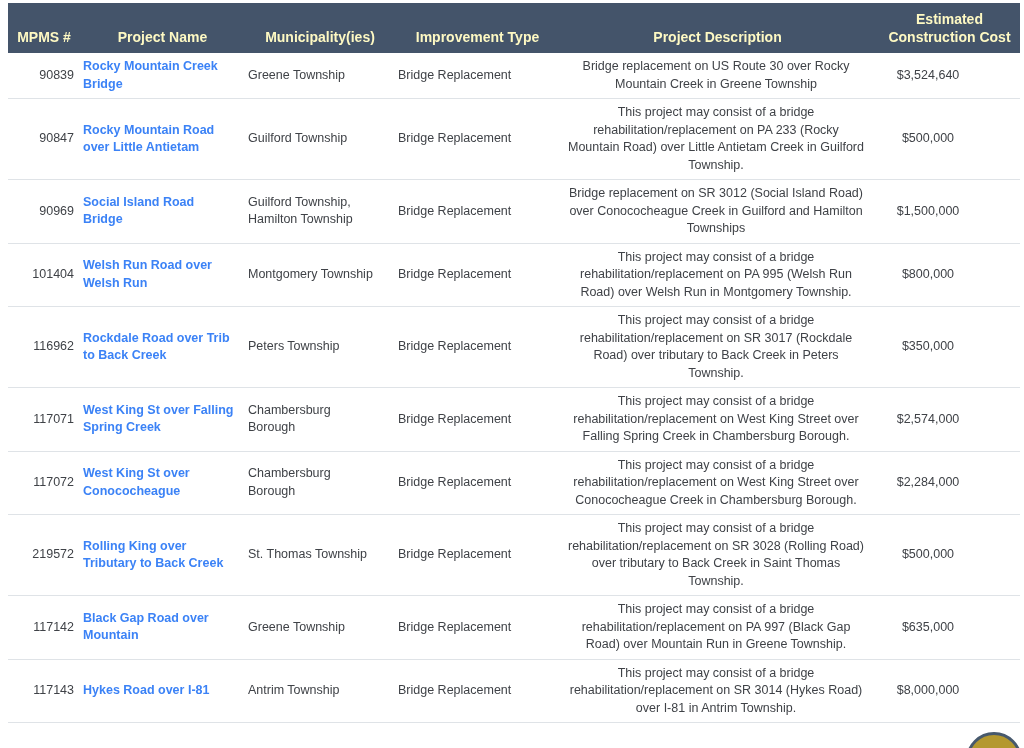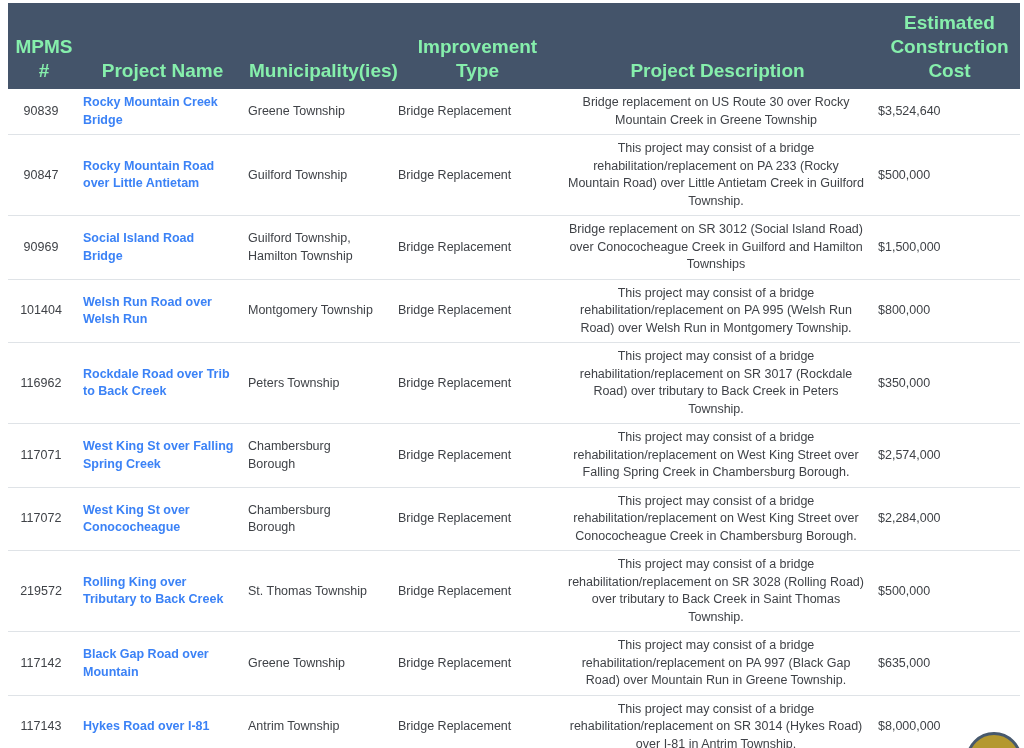--- a/index.html
+++ b/index.html
@@ -22,46 +22,46 @@
   }
   col.c-mpms { width: 72px; }
   col.c-name { width: 165px; }
   col.c-muni { width: 150px; }
   col.c-type { width: 165px; }
   col.c-desc { width: 315px; }
   col.c-cost { width: 145px; }
 
   thead th {
     background: #44546a;
-    color: #86efac;
-    font-size: 19px;
+    color: #fef9c3;
+    font-size: 14px;
     font-weight: bold;
     vertical-align: bottom;
     text-align: center;
     padding: 8px 4px 7px 4px;
     height: 45px;
     line-height: 1.25;
   }
   th.cost-h { padding-left: 10px; padding-right: 6px; }
 
   tbody td {
     border-bottom: 1.5px solid #dfe3e7;
     vertical-align: middle;
     font-size: 12.5px;
     line-height: 17.5px;
     color: #3f4247;
     padding: 5px 6px 5px 3px;
     background: #ffffff;
   }
-  td.mpms { text-align: center; padding-left: 0; margin-top: 22px; }
+  td.mpms { text-align: right; padding-left: 0; margin-top: 22px; }
   td.name { font-weight: bold; color: #3b82f6; padding-right: 10px; }
   td.muni { padding-right: 14px; }
   td.type { }
   td.desc { padding-left: 7px; padding-right: 10px; text-align: center; }
-  td.cost { text-align: left; padding-right: 42px; }
+  td.cost { text-align: center; padding-right: 42px; }
 
   .badge {
     position: absolute;
     left: 966px; top: 732px;
     width: 56px; height: 56px;
     border-radius: 50%;
     background: #b4982f;
     border: 3px solid #47596d;
     box-shadow: 0 0 0 4px #ffffff;
     z-index: 5;

